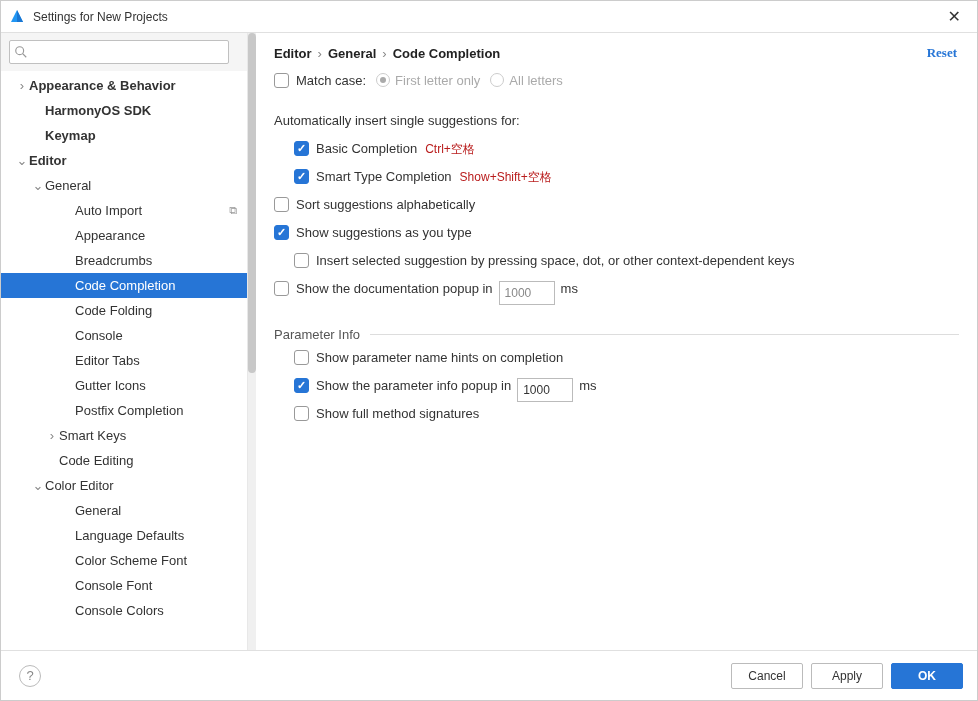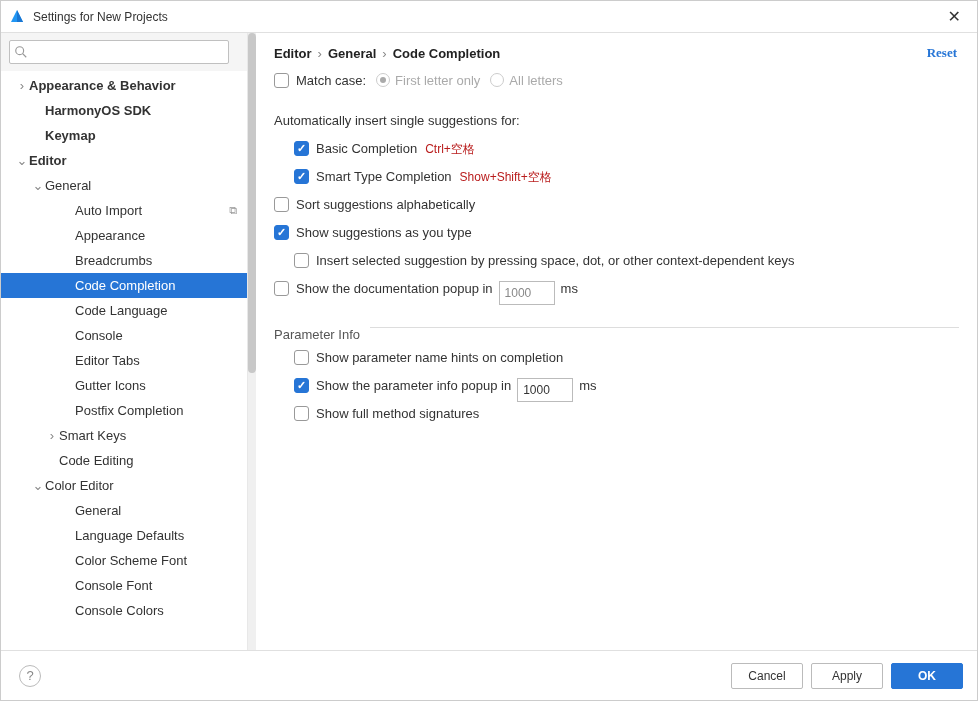--- a/index.html
+++ b/index.html
@@ -49,21 +49,21 @@
 .chk.checked { background: #2675d6; border-color: #2675d6; }
 .chk.checked::after { content: "✓"; color: #fff; font-size: 11px; font-weight: bold; line-height: 1; }
 
 .radio { width: 14px; height: 14px; border: 1px solid #aaa; border-radius: 50%; margin-right: 5px; display: inline-flex; align-items: center; justify-content: center; flex-shrink: 0; }
 .radio.disabled { border-color: #ccc; }
 .radio.checked::after { content: ""; width: 6px; height: 6px; border-radius: 50%; background: #aaa; }
 
 .disabled-text { color: #aaa; }
 .hint { color: #b91c1c; margin-left: 8px; font-size: 12px; }
 
-.section-label { font-size: 13px; color: #555; margin: 18px 0 8px 0; display: flex; align-items: flex-start; }
+.section-label { font-size: 13px; color: #555; margin: 18px 0 8px 0; display: flex; align-items: center; }
 .section-label .line { flex: 1; height: 1px; background: #ddd; margin-left: 10px; }
 
 .num-input { width: 56px; height: 24px; border: 1px solid #bbb; padding: 0 5px; font-size: 12px; color: #888; margin: 0 6px; }
 
 .footer { height: 50px; border-top: 1px solid #e0e0e0; display: flex; align-items: center; padding: 0 14px; }
 .help-icon { width: 22px; height: 22px; border: 1px solid #bbb; border-radius: 50%; display: flex; align-items: center; justify-content: center; color: #888; font-size: 13px; cursor: pointer; margin-left: 4px;}
 .footer-spacer { flex: 1; }
 .btn { min-width: 72px; height: 26px; border: 1px solid #bbb; background: #fff; font-size: 12px; color: #333; cursor: pointer; margin-left: 8px; border-radius: 2px; }
 .btn.primary { background: #2675d6; border-color: #2675d6; color: #fff; font-weight: 600; }
 </style>
@@ -125,21 +125,21 @@
         <div class="tree-item ind-4">
           <span class="arrow"></span>
           <span class="label">Breadcrumbs</span>
         </div>
         <div class="tree-item ind-4 selected">
           <span class="arrow"></span>
           <span class="label">Code Completion</span>
         </div>
         <div class="tree-item ind-4">
           <span class="arrow"></span>
-          <span class="label">Code Language</span>
+          <span class="label">Code Folding</span>
         </div>
         <div class="tree-item ind-4">
           <span class="arrow"></span>
           <span class="label">Console</span>
         </div>
         <div class="tree-item ind-4">
           <span class="arrow"></span>
           <span class="label">Editor Tabs</span>
         </div>
         <div class="tree-item ind-4">

